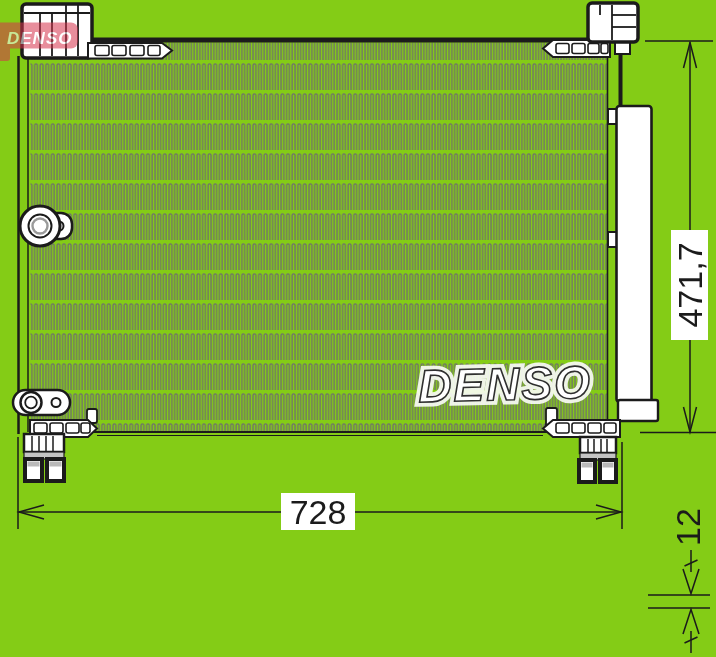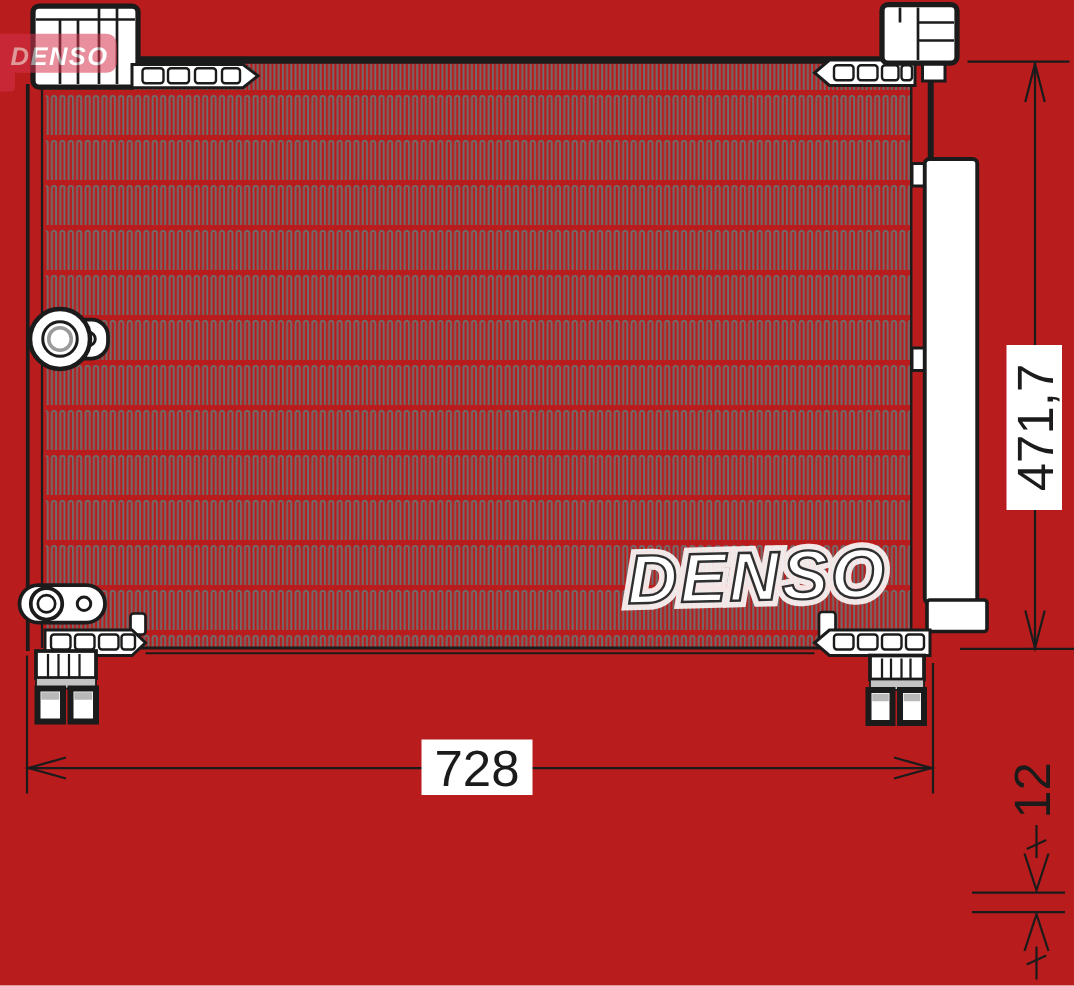--- a/index.html
+++ b/index.html
@@ -1,19 +1,19 @@
 <!DOCTYPE html>
 <html><head>
 <meta charset="utf-8">
 <style>
   html,body{margin:0;padding:0;background:#ffffff;}
   .canvas{
     position:relative;
     width:716px;height:657px;
-    background:#b91c1c;
+    background:#84cc16;
     overflow:hidden;
     font-family:"Liberation Sans", sans-serif;
   }
   svg text{ font-family:"Liberation Sans", sans-serif; }
 </style>
 </head>
 <body>
 
 <div class="canvas">
 <svg width="716" height="657" viewBox="0 0 716 657">

